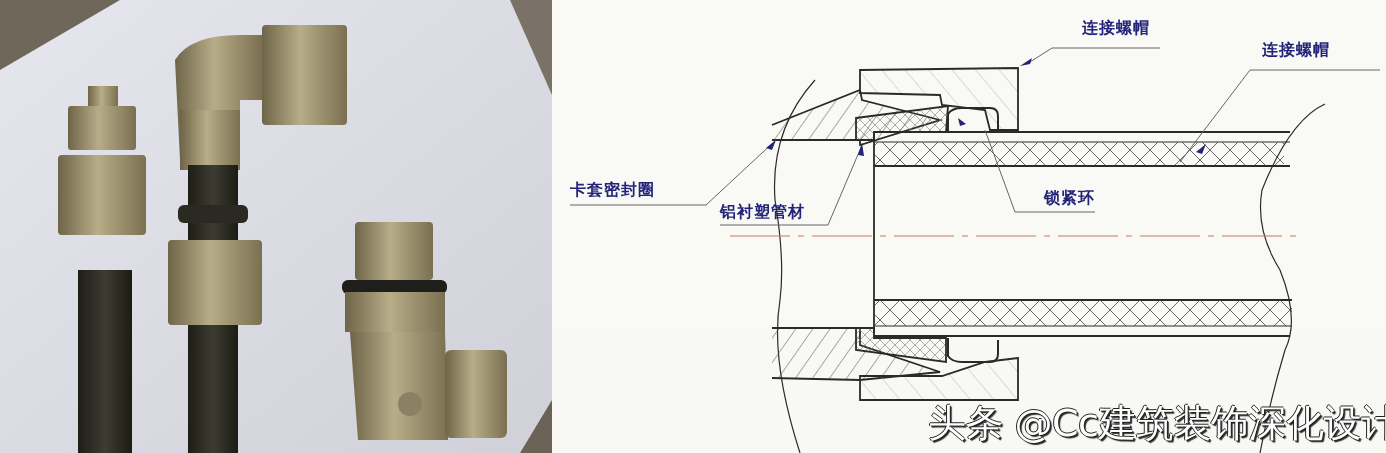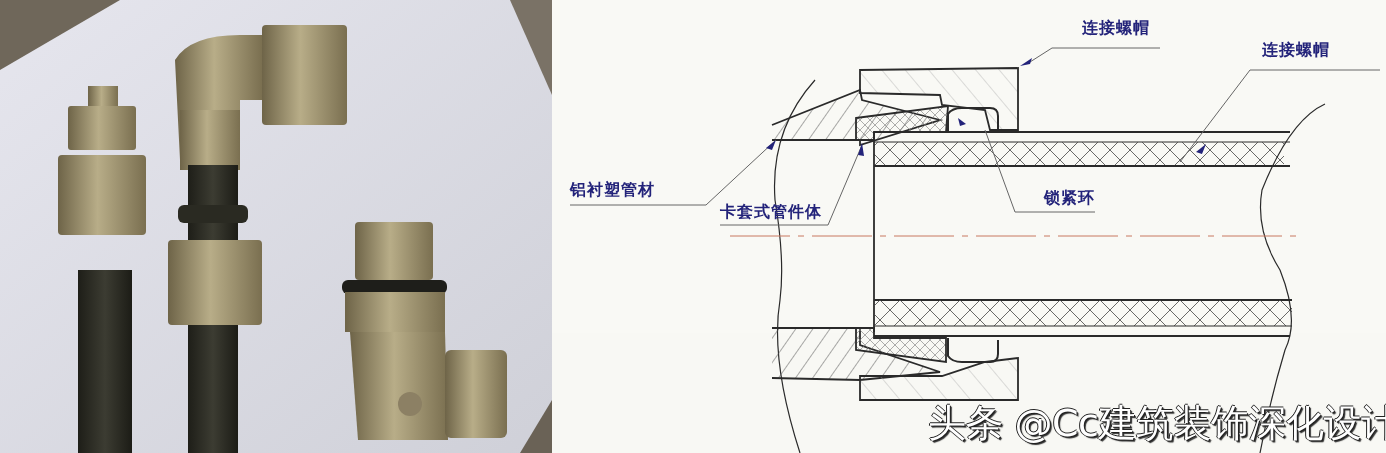--- a/index.html
+++ b/index.html
@@ -123,18 +123,18 @@
       <polygon points="1020,66 1032,58 1030,64"></polygon>
       <polygon points="1196,152 1206,144 1202,154"></polygon>
       <polygon points="766,148 776,140 772,150"></polygon>
       <polygon points="858,155 862,143 864,156"></polygon>
       <polygon points="958,118 966,124 960,126"></polygon>
     </g>
   </svg>
 
   <span class="lbl" style="left:530px;top:18px;">连接螺帽</span>
   <span class="lbl" style="left:710px;top:40px;">连接螺帽</span>
-  <span class="lbl" style="left:18px;top:180px;">铝衬塑管材</span>
-  <span class="lbl" style="left:168px;top:202px;">卡套式管件体</span>
+  <span class="lbl" style="left:18px;top:180px;">卡套密封圈</span>
+  <span class="lbl" style="left:168px;top:202px;">铝衬塑管材</span>
   <span class="lbl" style="left:492px;top:188px;">锁紧环</span>
 </div>
 
 <div class="watermark">头条 @Cc建筑装饰深化设计</div>
 
 </body></html>

